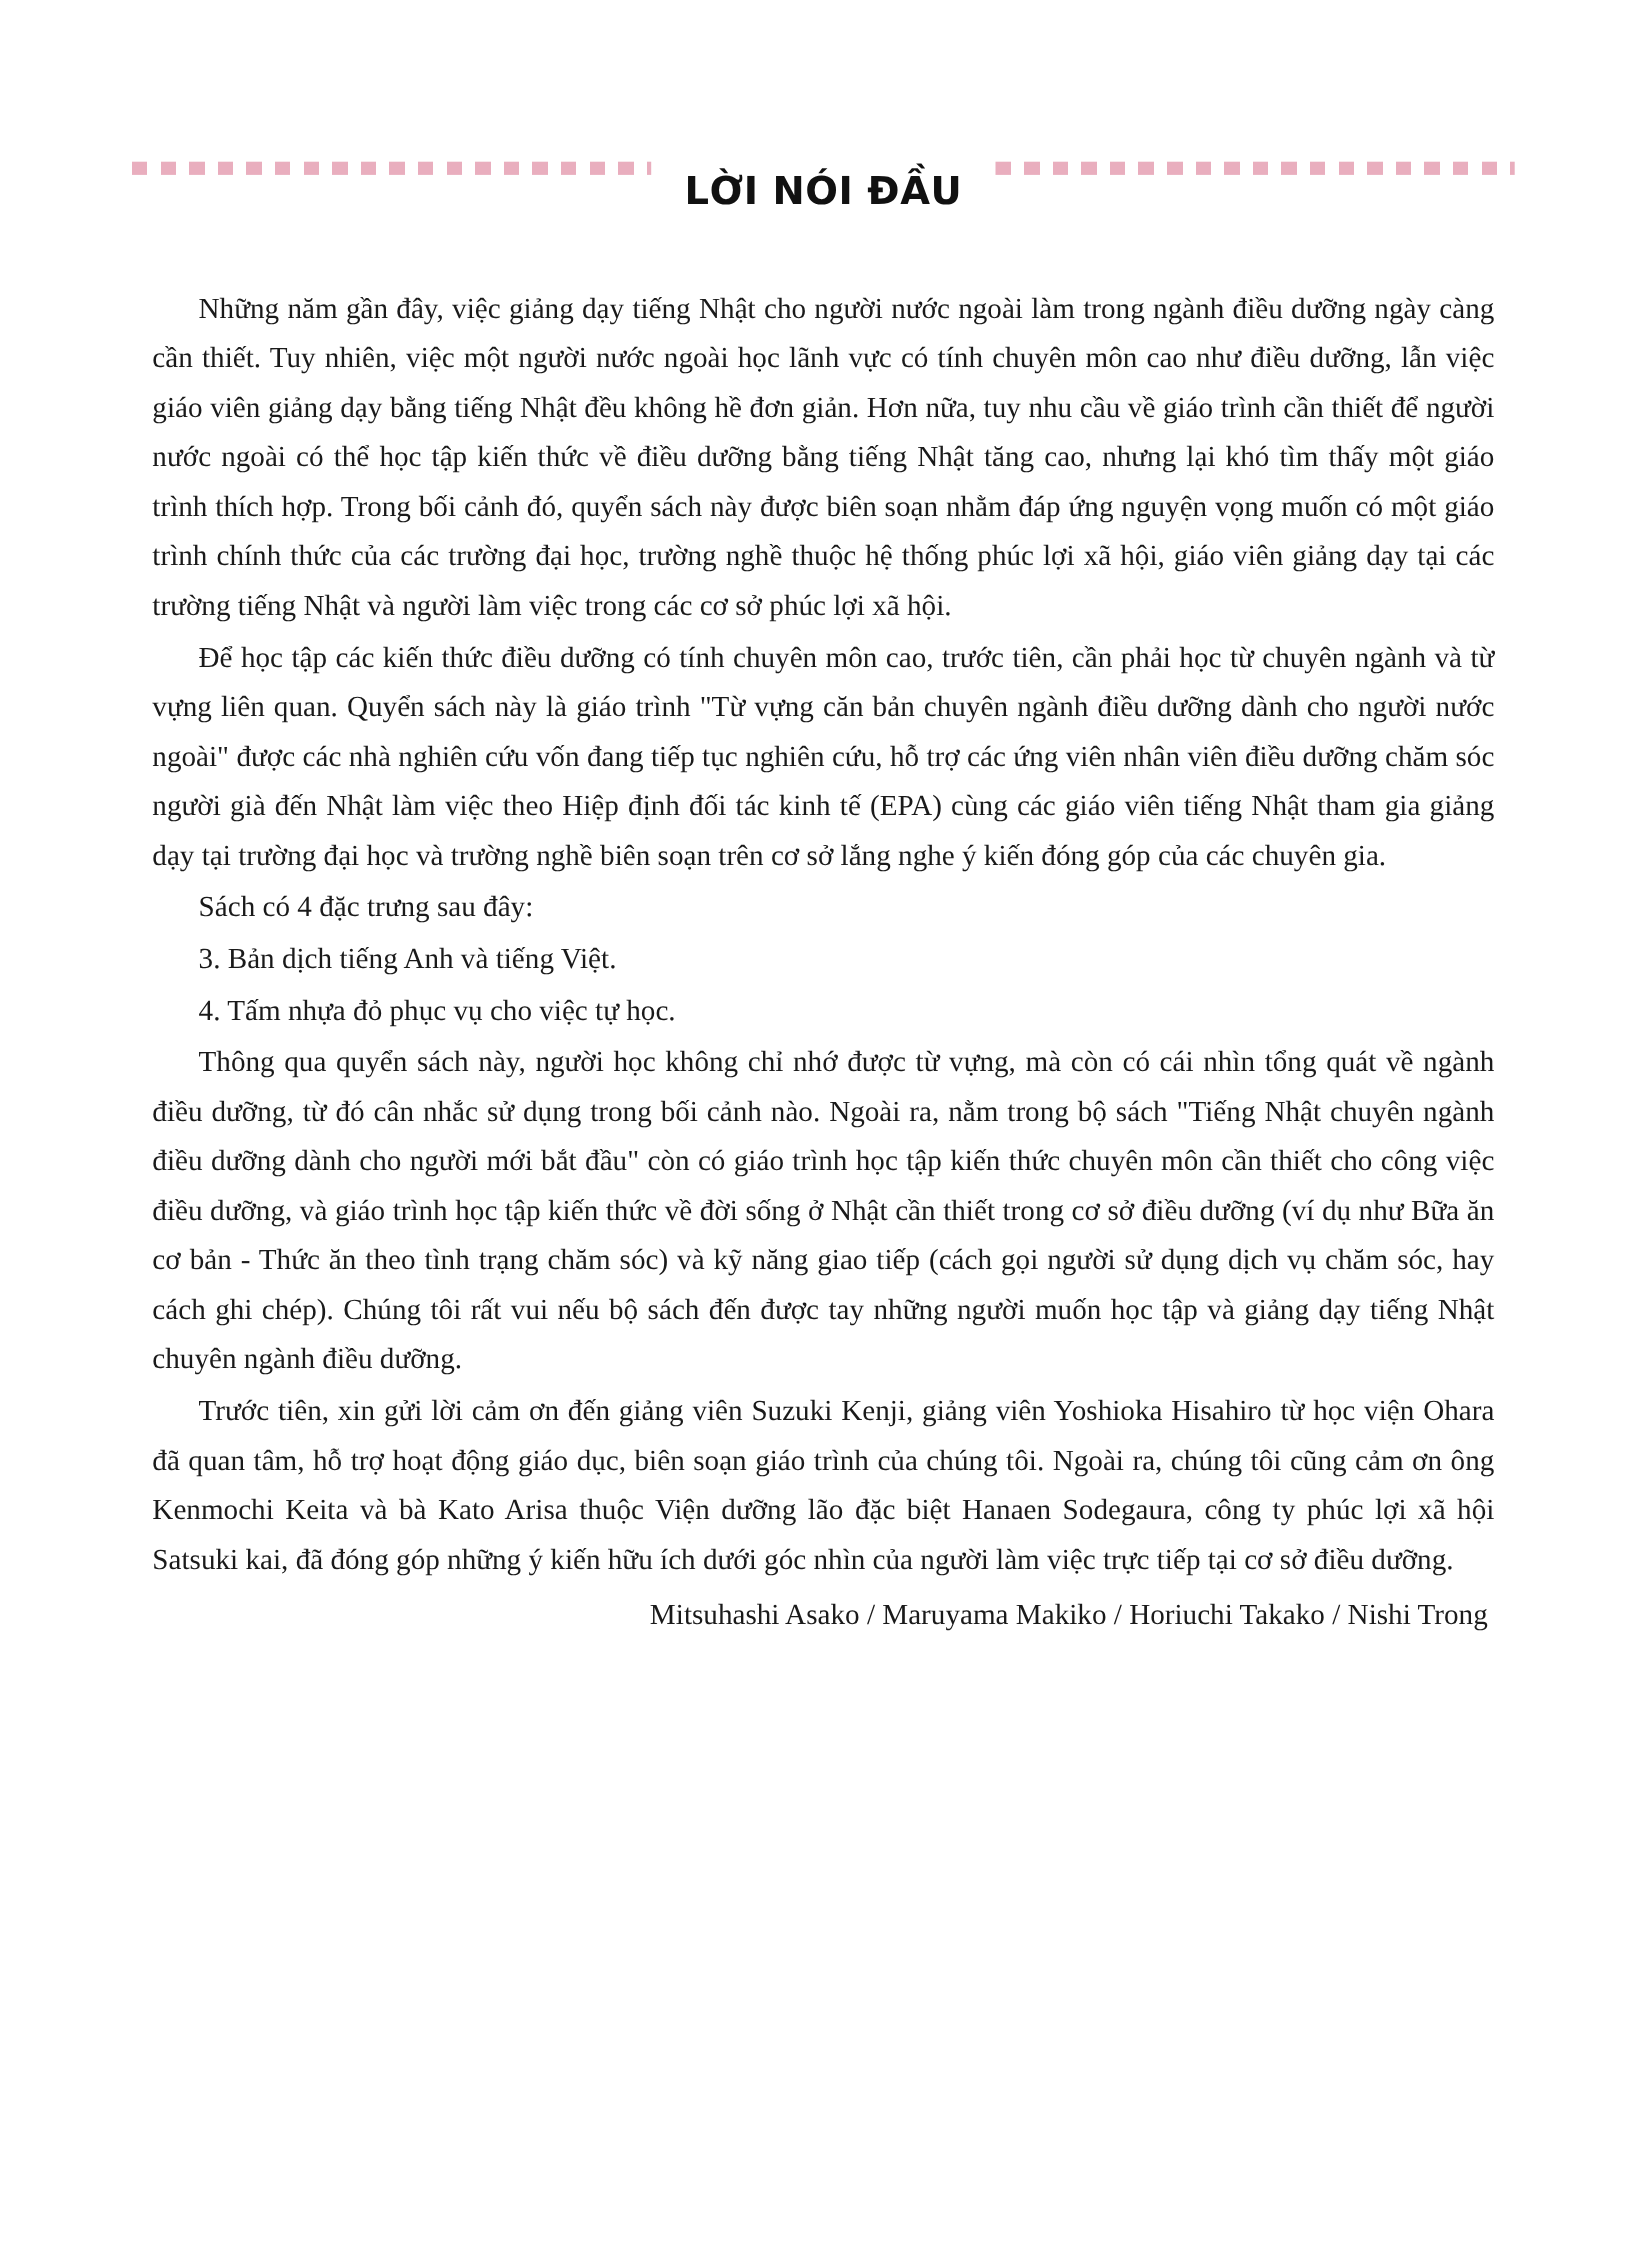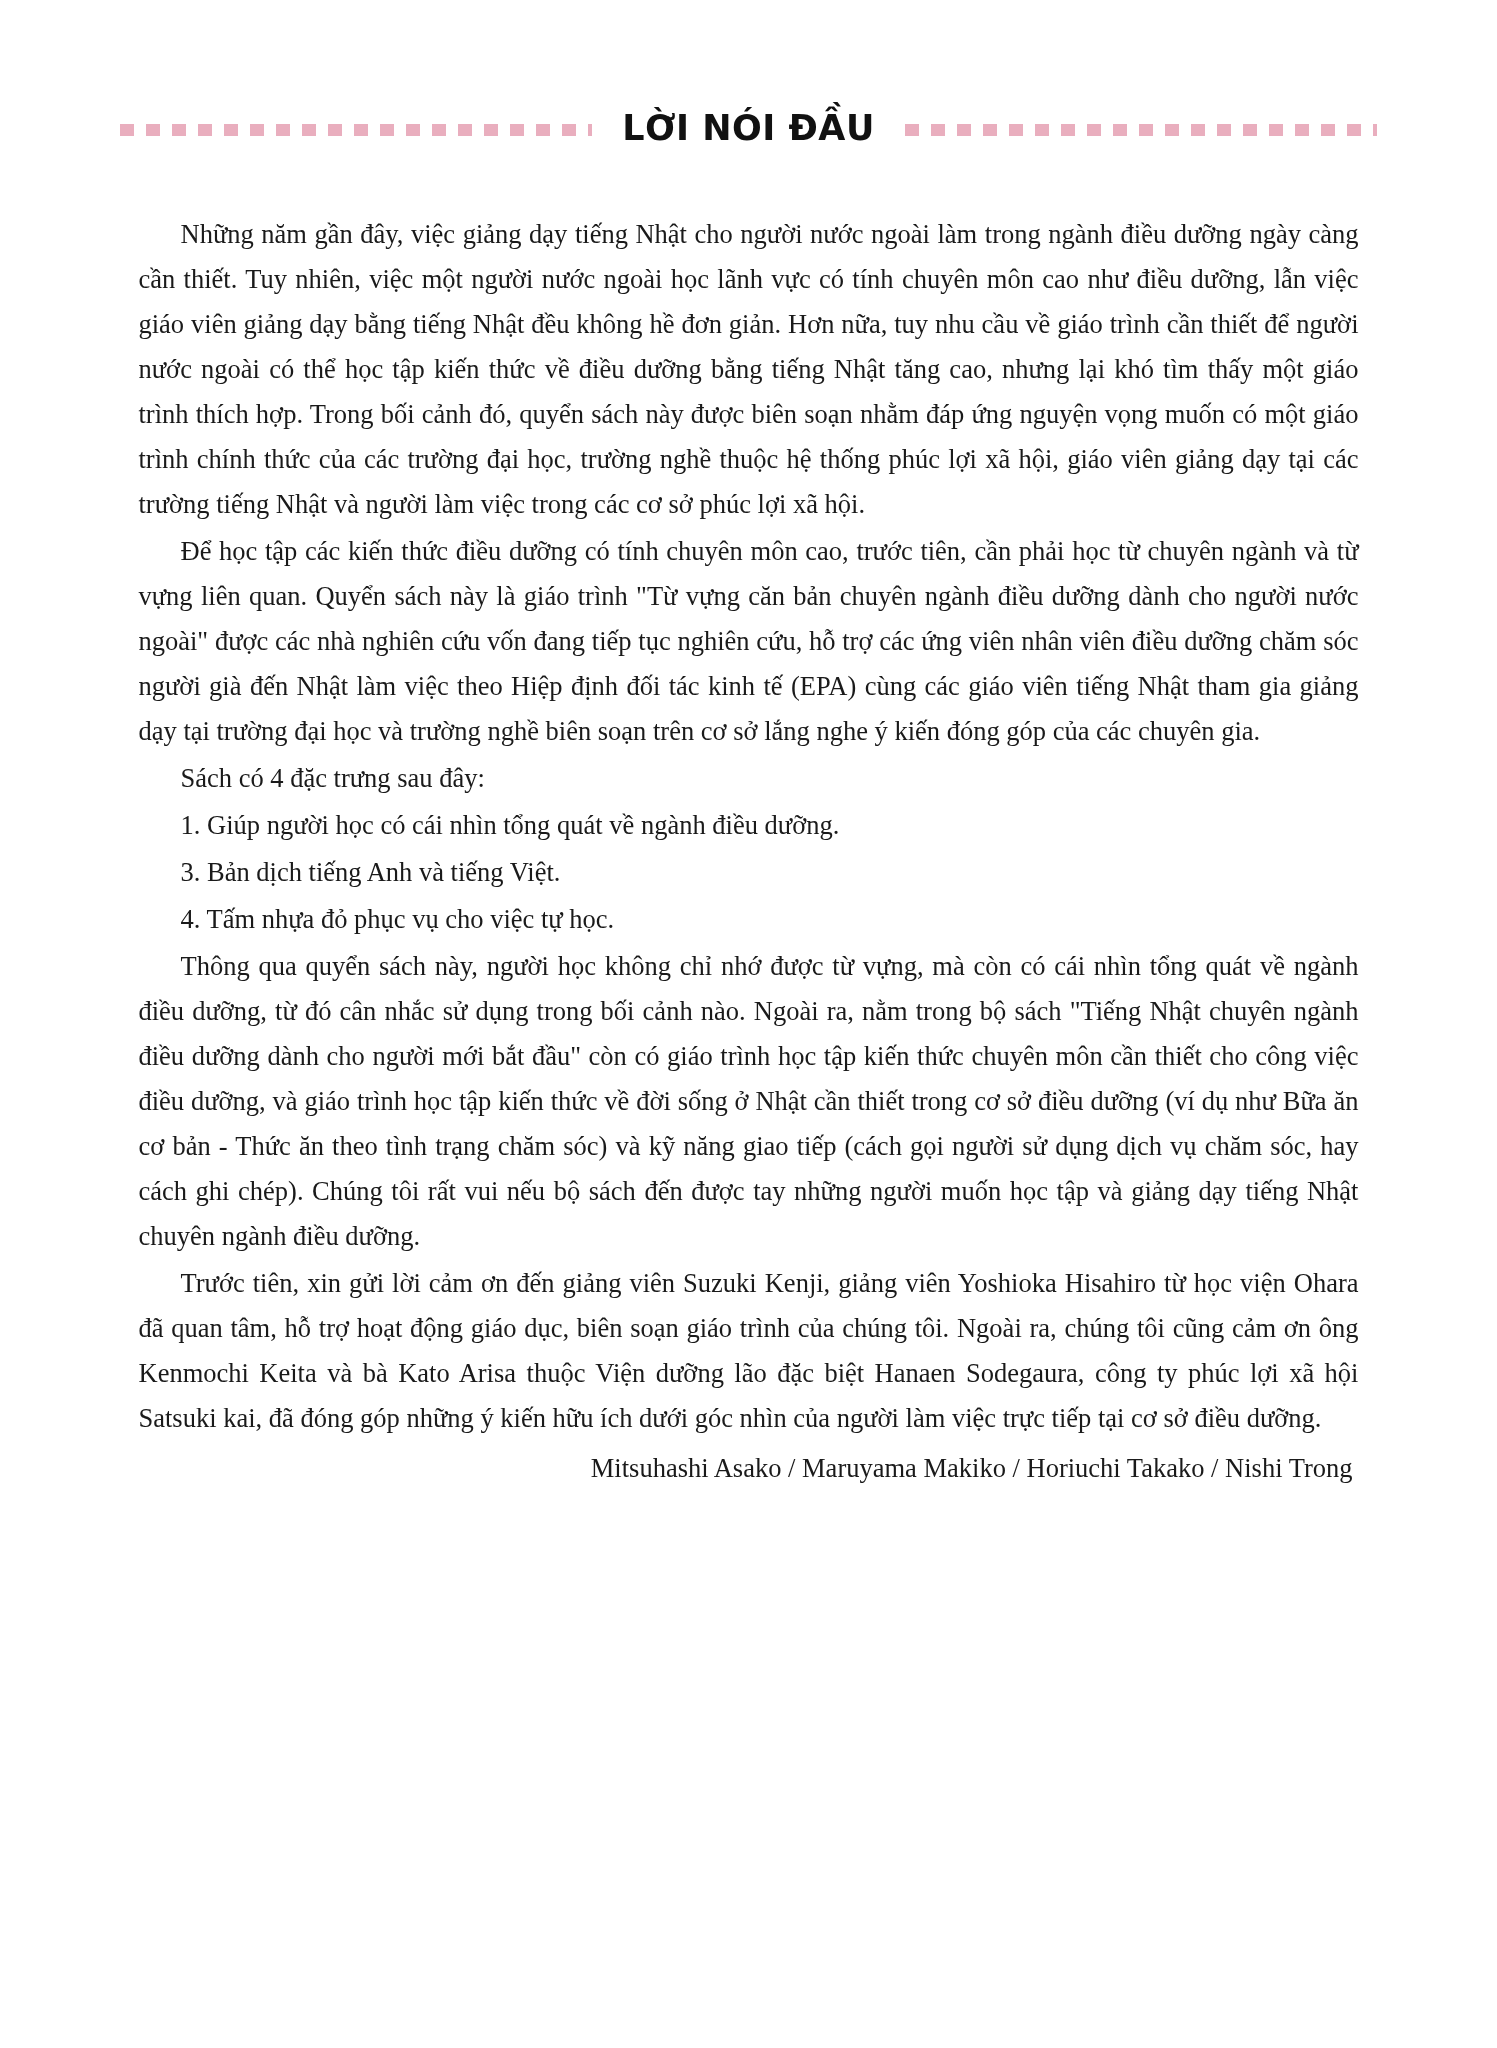--- a/index.html
+++ b/index.html
@@ -49,20 +49,21 @@
   .dash-rule.right { margin-left: 4px; }
 
   .header-title {
     font-family: "DejaVu Sans", sans-serif;
     font-weight: bold;
     font-size: 35px;
     letter-spacing: 0.5px;
     color: #111111;
     white-space: nowrap;
     padding-bottom: 4px;
+    margin-top: 46px;
   }
 
   
   .content {
     margin: 4px auto;
     width: 1220px;
     padding-top: 56px;
   }
 
   p.para {
@@ -108,21 +109,20 @@
   <div class="header">
     <div class="dash-rule left"></div>
     <div class="header-title">LỜI NÓI ĐẦU</div>
     <div class="dash-rule right"></div>
   </div>
 
   <div class="content">
     <p class="para">Những năm gần đây, việc giảng dạy tiếng Nhật cho người nước ngoài làm trong ngành điều dưỡng ngày càng cần thiết. Tuy nhiên, việc một người nước ngoài học lãnh vực có tính chuyên môn cao như điều dưỡng, lẫn việc giáo viên giảng dạy bằng tiếng Nhật đều không hề đơn giản. Hơn nữa, tuy nhu cầu về giáo trình cần thiết để người nước ngoài có thể học tập kiến thức về điều dưỡng bằng tiếng Nhật tăng cao, nhưng lại khó tìm thấy một giáo trình thích hợp. Trong bối cảnh đó, quyển sách này được biên soạn nhằm đáp ứng nguyện vọng muốn có một giáo trình chính thức của các trường đại học, trường nghề thuộc hệ thống phúc lợi xã hội, giáo viên giảng dạy tại các trường tiếng Nhật và người làm việc trong các cơ sở phúc lợi xã hội.</p>
     <p class="para">Để học tập các kiến thức điều dưỡng có tính chuyên môn cao, trước tiên, cần phải học từ chuyên ngành và từ vựng liên quan. Quyển sách này là giáo trình "Từ vựng căn bản chuyên ngành điều dưỡng dành cho người nước ngoài" được các nhà nghiên cứu vốn đang tiếp tục nghiên cứu, hỗ trợ các ứng viên nhân viên điều dưỡng chăm sóc người già đến Nhật làm việc theo Hiệp định đối tác kinh tế (EPA) cùng các giáo viên tiếng Nhật tham gia giảng dạy tại trường đại học và trường nghề biên soạn trên cơ sở lắng nghe ý kiến đóng góp của các chuyên gia.</p>
     <p class="para noindent">Sách có 4 đặc trưng sau đây:</p>
-    <p class="para listitem">1. Giúp người học có cái nhìn tổng quát về ngành điều dưỡng.</p>
     <p class="para listitem">3. Bản dịch tiếng Anh và tiếng Việt.</p>
     <p class="para listitem">4. Tấm nhựa đỏ phục vụ cho việc tự học.</p>
     <p class="para">Thông qua quyển sách này, người học không chỉ nhớ được từ vựng, mà còn có cái nhìn tổng quát về ngành điều dưỡng, từ đó cân nhắc sử dụng trong bối cảnh nào. Ngoài ra, nằm trong bộ sách "Tiếng Nhật chuyên ngành điều dưỡng dành cho người mới bắt đầu" còn có giáo trình học tập kiến thức chuyên môn cần thiết cho công việc điều dưỡng, và giáo trình học tập kiến thức về đời sống ở Nhật cần thiết trong cơ sở điều dưỡng (ví dụ như Bữa ăn cơ bản - Thức ăn theo tình trạng chăm sóc) và kỹ năng giao tiếp (cách gọi người sử dụng dịch vụ chăm sóc, hay cách ghi chép). Chúng tôi rất vui nếu bộ sách đến được tay những người muốn học tập và giảng dạy tiếng Nhật chuyên ngành điều dưỡng.</p>
     <p class="para">Trước tiên, xin gửi lời cảm ơn đến giảng viên Suzuki Kenji, giảng viên Yoshioka Hisahiro từ học viện Ohara đã quan tâm, hỗ trợ hoạt động giáo dục, biên soạn giáo trình của chúng tôi. Ngoài ra, chúng tôi cũng cảm ơn ông Kenmochi Keita và bà Kato Arisa thuộc Viện dưỡng lão đặc biệt Hanaen Sodegaura, công ty phúc lợi xã hội Satsuki kai, đã đóng góp những ý kiến hữu ích dưới góc nhìn của người làm việc trực tiếp tại cơ sở điều dưỡng.</p>
 
     <div class="signoff-authors">Mitsuhashi Asako / Maruyama Makiko / Horiuchi Takako / Nishi Trong</div>
   </div>
 
 </div>
 

